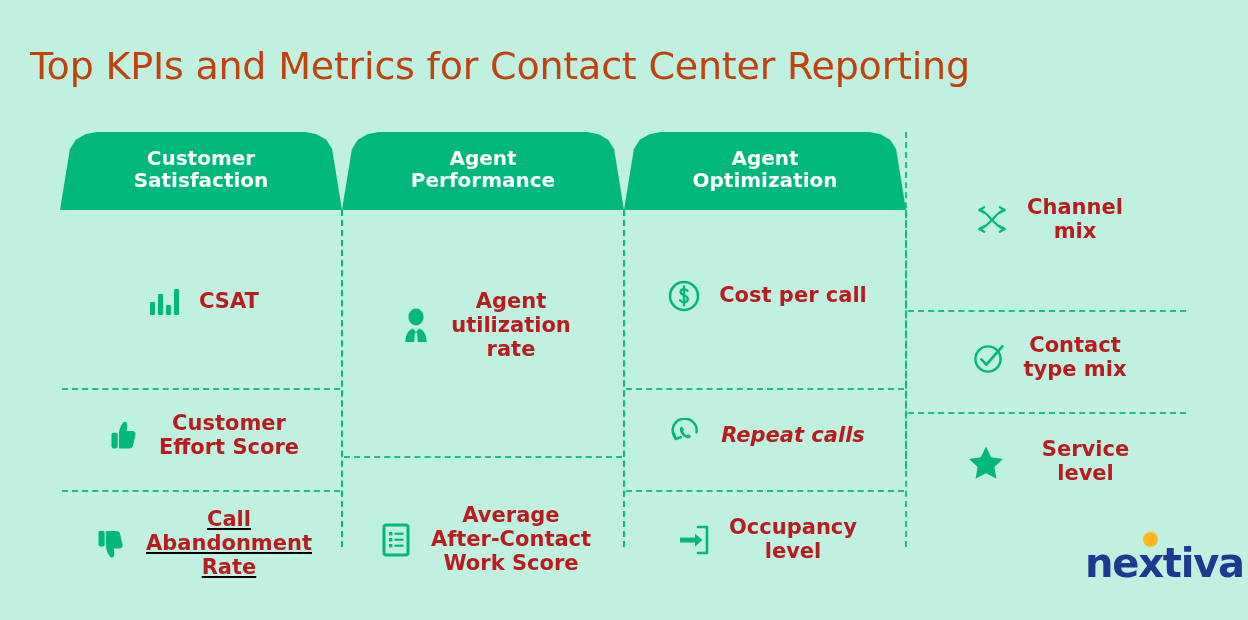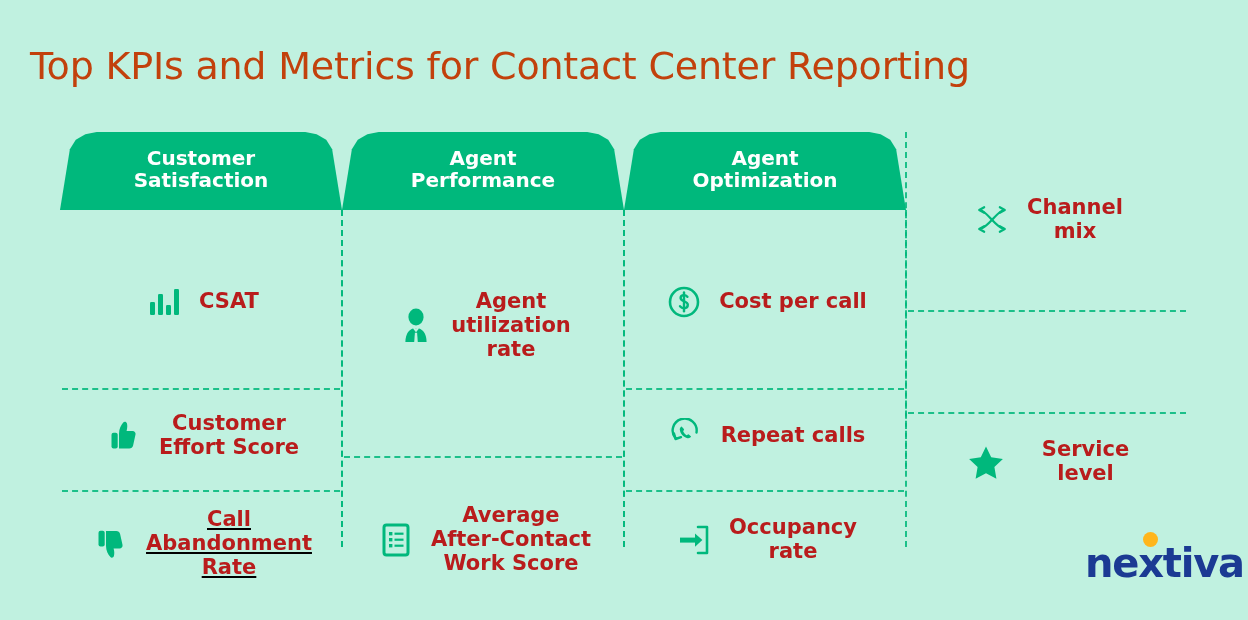--- a/index.html
+++ b/index.html
@@ -267,36 +267,36 @@
 
     <div class="column">
       <div class="col-header">
         <span class="col-header-label">Agent
 Optimization</span>
       </div>
       <div class="col-body">
         <div class="vdiv left"></div>
         <div class="vdiv right"></div>
 
-        <div class="cell" style="top:92px;height:52px;margin-top:-26px;">
+        <div class="cell" style="top:86px;height:52px;margin-top:-26px;">
           <span class="icon">
             <svg width="34" height="34" viewBox="0 0 34 34" fill="none">
               <circle cx="17" cy="17" r="14" stroke="#00b87c" stroke-width="2.6" fill="none"></circle>
               <path d="M20.4 11.8 C19.4 10.6 18.2 10.1 17 10.1 C15 10.1 13.6 11.3 13.6 13
                        C13.6 16.9 20.8 15.6 20.8 19.8 C20.8 21.8 19.2 23.2 17 23.2
                        C15.4 23.2 14 22.5 13 21.2" stroke="#00b87c" stroke-width="2.4" stroke-linecap="round" fill="none"></path>
               <line x1="17" y1="7.4" x2="17" y2="26.2" stroke="#00b87c" stroke-width="2.4" stroke-linecap="round"></line>
             </svg>
           </span>
           <span class="label">Cost per call</span>
         </div>
 
         <div class="hdiv" style="top:178px;"></div>
 
-        <div class="cell" style="top:226px;height:52px;margin-top:-26px;">
+        <div class="cell" style="top:226px;height:52px;margin-top:-26px;font-style:italic;">
           <span class="icon">
             <svg width="34" height="36" viewBox="0 0 34 36" fill="none">
               <path d="M27.5 14.5 A12 12 0 1 0 6.6 20.4" stroke="#00b87c" stroke-width="2.4" fill="none" stroke-linecap="round"></path>
               <path d="M5 15.5 L6.6 21 L12 19.2" stroke="#00b87c" stroke-width="2.4" fill="none" stroke-linecap="round" stroke-linejoin="round"></path>
               <path d="M12.6 8.4 C11.4 9 10.6 10.4 10.8 11.8 C11.3 15.8 14.6 19.4 18.6 20.2
                        C20 20.5 21.4 19.8 22.1 18.6 L19.6 16.2 L17.4 17.2 C16 16.3 14.9 15.1 14.2 13.6
                        L15.1 11.3 Z" fill="#00b87c"></path>
             </svg>
           </span>
           <span class="label">Repeat calls</span>
@@ -306,21 +306,21 @@
 
         <div class="cell" style="top:330px;height:64px;margin-top:-32px;">
           <span class="icon">
             <svg width="36" height="34" viewBox="0 0 36 34" fill="none">
               <path d="M22 4 L31 4 L31 30 L22 30" stroke="#00b87c" stroke-width="2.6" fill="none" stroke-linecap="round" stroke-linejoin="round"></path>
               <rect x="4" y="14.6" width="17" height="5" fill="#00b87c"></rect>
               <path d="M19 10.4 L26.4 17.1 L19 23.8 Z" fill="#00b87c"></path>
             </svg>
           </span>
           <span class="label">Occupancy
-rate</span>
+level</span>
         </div>
       </div>
     </div>
 
     <div class="column">
       <div class="col-body">
         <div class="vdiv left"></div>
 
         <div class="cell" style="top:88px;height:64px;margin-top:-32px;">
           <span class="icon">
@@ -332,20 +332,30 @@
               <path d="M12.2 23.2 L7.2 26 L12.2 28.8" stroke="#00b87c" stroke-width="2.2" fill="none" stroke-linecap="round" stroke-linejoin="round"></path>
               <path d="M27.8 23.2 L32.8 26 L27.8 28.8" stroke="#00b87c" stroke-width="2.2" fill="none" stroke-linecap="round" stroke-linejoin="round"></path>
             </svg>
           </span>
           <span class="label">Channel
 mix</span>
         </div>
 
         <div class="hdiv" style="top:178px;"></div>
 
+        <div class="cell" style="top:226px;height:64px;margin-top:-32px;">
+          <span class="icon">
+            <svg width="36" height="36" viewBox="0 0 36 36" fill="none">
+              <circle cx="17" cy="19" r="12.6" stroke="#00b87c" stroke-width="2.4" fill="none"></circle>
+              <path d="M10.4 19.4 L15.4 24.6 L31.4 6.4" stroke="#00b87c" stroke-width="2.8" fill="none" stroke-linecap="round" stroke-linejoin="round"></path>
+            </svg>
+          </span>
+          <span class="label">Contact
+type mix</span>
+        </div>
 
         <div class="hdiv" style="top:280px;"></div>
 
         <div class="cell" style="top:330px;height:64px;margin-top:-32px;gap:35px;">
           <span class="icon">
             <svg width="38" height="36" viewBox="0 0 38 36" fill="none">
               <path d="M19 2.6 L24.2 13.2 L35.9 14.9 L27.4 23.1 L29.4 34.7 L19 29.2
                        L8.6 34.7 L10.6 23.1 L2.1 14.9 L13.8 13.2 Z" fill="#00b87c"></path>
             </svg>
           </span>

